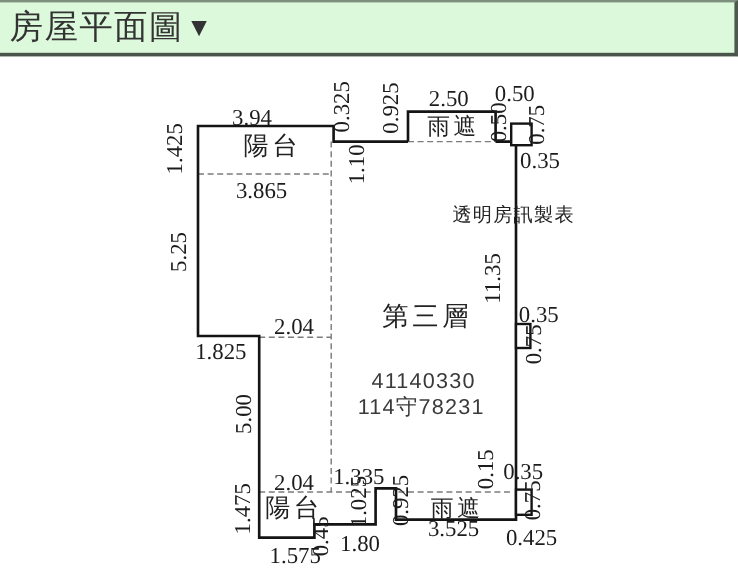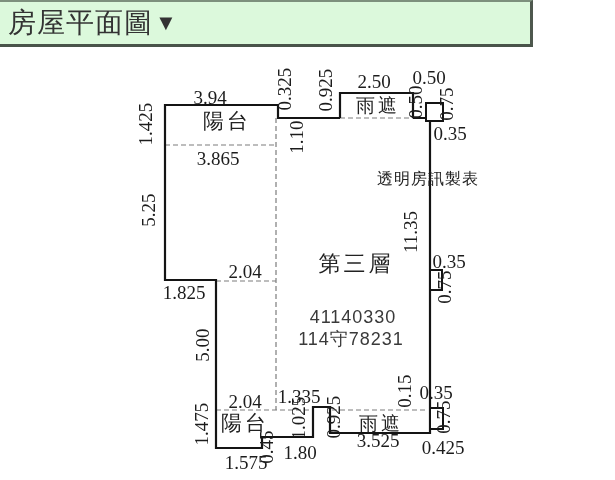--- a/index.html
+++ b/index.html
@@ -2,21 +2,21 @@
 <html><head>
 <meta charset="utf-8">
 <style>
   html,body{margin:0;padding:0;}
   body{
     width:615px;height:480px;background:#ffffff;overflow:hidden;
     font-family:"Liberation Sans", sans-serif;
   }
   .header{
     box-sizing:border-box;
-    height:47px;width:533px;
+    height:47px;width:615px;
     background:#dcf9dc;
     border-top:2px solid #7d907d;
     border-right:3px solid #4e584e;
     border-bottom:3px solid #49544a;
     display:flex;align-items:center;
     padding-left:8px;
     cursor:pointer;
   }
   .header .title{
     font-size:28px;color:#333333;letter-spacing:1px;

